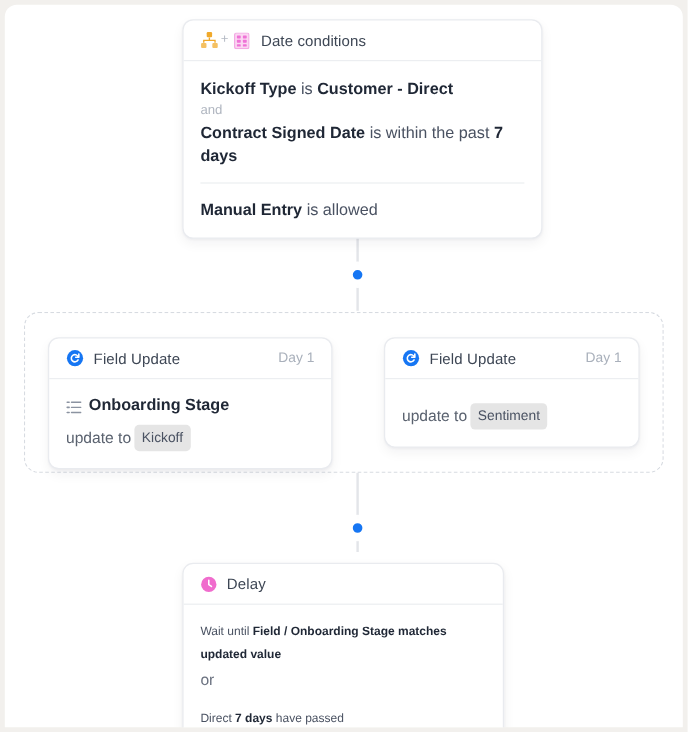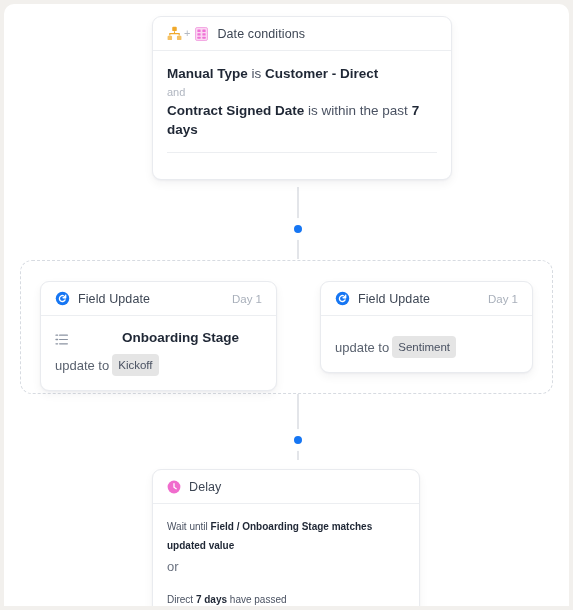--- a/index.html
+++ b/index.html
@@ -148,21 +148,20 @@
   #field-card-1 { left: 36px; top: 277px; width: 237px; }
   #field-card-2 { left: 316px; top: 277px; width: 213px; }
 
   .field-name {
     display: flex;
     align-items: center;
     font-size: 13.5px;
     font-weight: 700;
     color: #1f2735;
     line-height: 18px;
-    gap: 48px;
   }
   .update-line {
     margin-top: 7px;
     font-size: 13px;
     color: #5a626f;
     line-height: 18px;
   }
   .pill {
     display: inline-block;
     background: #e5e5e5;
@@ -227,35 +226,39 @@
             <rect x="7.4" y="6.2" width="3.2" height="2.4" rx="0.5" fill="#ef72d6"></rect>
             <rect x="2.4" y="9.8" width="3.2" height="2.0" rx="0.5" fill="#ef72d6"></rect>
             <rect x="7.4" y="9.8" width="3.2" height="2.0" rx="0.5" fill="#ef72d6"></rect>
           </svg>
         </span>
         <span class="title">Date conditions</span>
       </div>
       <div class="card-body">
 
         <div class="cond-row">
-          <b>Manual Type</b>
+          <b>Kickoff Type</b>
           <span>is</span>
           <b>Customer - Direct</b>
         </div>
 
         <div class="and-lbl">and</div>
 
         <div class="cond-row">
           <b>Contract Signed Date</b>
           <span>is within the past</span>
           <b>7 days</b>
         </div>
 
         <hr class="hr">
 
+        <div class="cond-row">
+          <b>Manual Entry</b>
+          <span>is allowed</span>
+        </div>
       </div>
     </div>
 
     <div id="parallel-group"></div>
 
     <div class="card" id="field-card-1">
       <div class="card-head">
         <span class="ic ic-refresh">
           <svg viewBox="0 0 16 16" width="15" height="15" aria-hidden="true">
             <circle cx="8" cy="8" r="7.2" fill="#1676f3"></circle>

